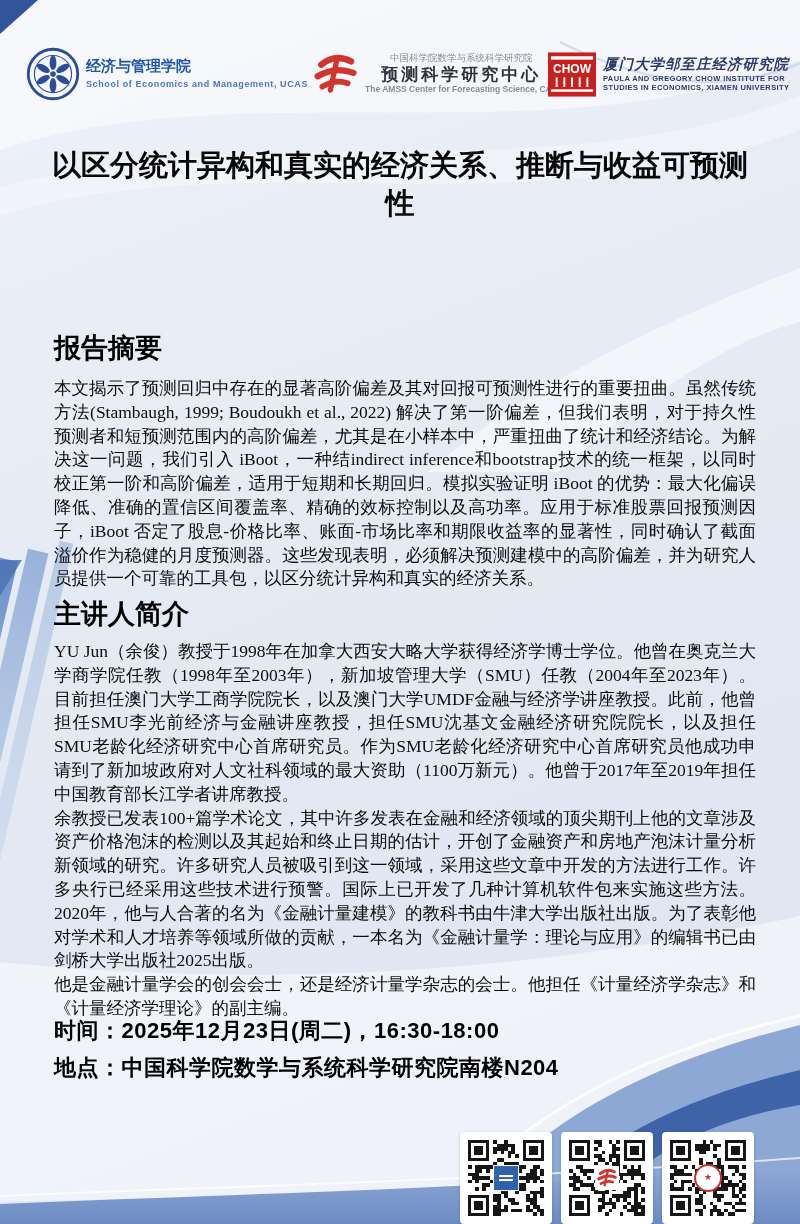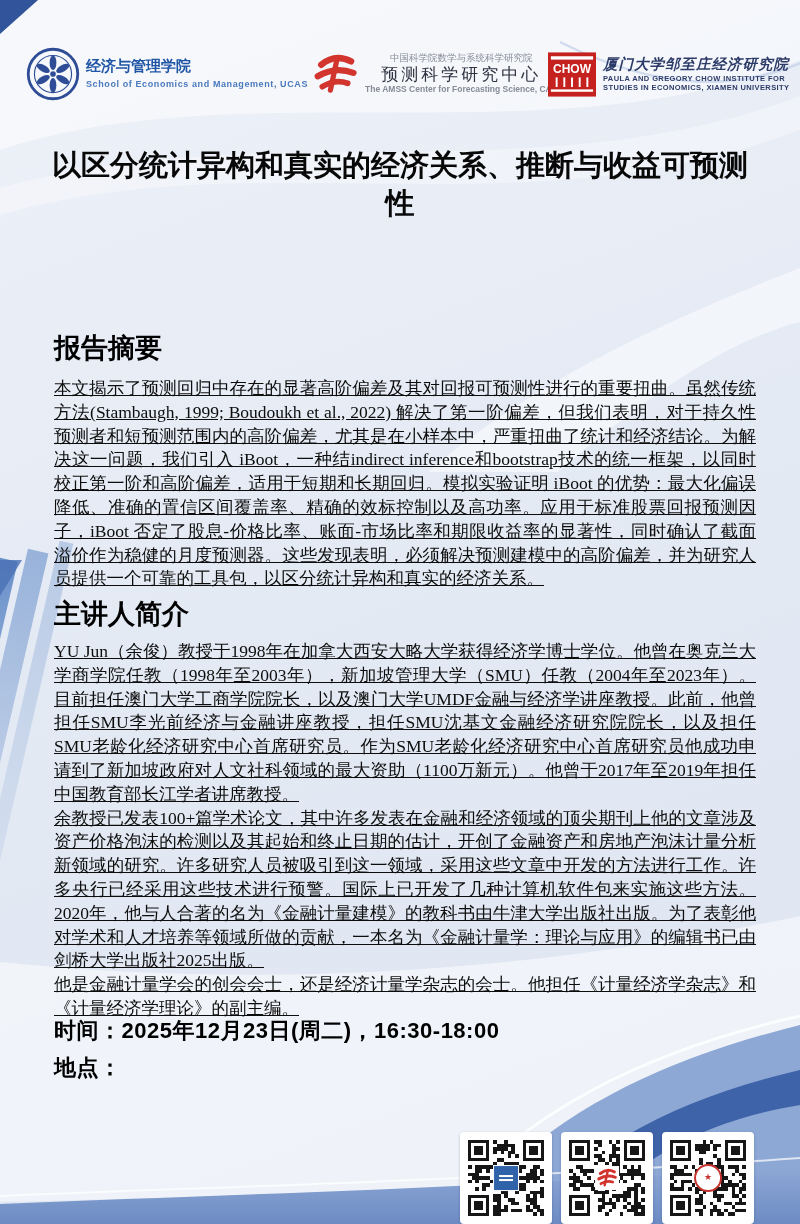--- a/index.html
+++ b/index.html
@@ -19,21 +19,21 @@
   .ucas-top{display:flex;align-items:flex-end;gap:5px;white-space:nowrap;}
   .ucas-cal{font-family:"Liberation Serif","DejaVu Serif",serif;font-style:italic;
     font-weight:700;font-size:25px;color:#222b46;letter-spacing:1px;}
   .ucas-dept{font-size:15px;font-weight:700;color:#1f55a5;padding-bottom:3px;}
   .ucas-en{font-size:9px;font-weight:700;color:#4a79bd;letter-spacing:.6px;margin-top:3px;}
 
   .amss{gap:7px;width:236px;}
   .amss-mark{width:46px;height:46px;flex:0 0 auto;}
   .amss-col{display:flex;flex-direction:column;align-items:center;line-height:1.15;}
   .amss-l1{font-size:9.5px;color:#868b96;white-space:nowrap;}
-  .amss-l2{font-family:"Liberation Serif","DejaVu Serif",serif;font-weight:400;
+  .amss-l2{font-family:"Liberation Serif","DejaVu Serif",serif;font-weight:700;
     font-size:17px;color:#2e3240;letter-spacing:3px;white-space:nowrap;margin:1px 0;}
   .amss-l3{font-size:8.5px;font-weight:700;color:#868b96;white-space:nowrap;}
 
   .chow{gap:7px;width:230px;}
   .chow-mark{width:48px;height:45px;flex:0 0 auto;}
   .chow-col{display:flex;flex-direction:column;line-height:1.2;}
   .chow-cn{font-family:"Liberation Serif","DejaVu Serif",serif;font-style:italic;
     font-weight:700;font-size:14.5px;color:#2c3b68;letter-spacing:1px;white-space:nowrap;}
   .chow-en{font-size:7.5px;font-weight:700;color:#2c3b68;letter-spacing:.4px;white-space:nowrap;}
 
@@ -46,21 +46,21 @@
     font-family:"Liberation Serif","DejaVu Serif",serif;font-weight:700;font-size:25px;color:#000;}
   .affiliation{position:absolute;top:287px;left:0;width:100%;text-align:center;
     font-family:"Liberation Serif","DejaVu Serif",serif;font-size:24px;color:#000;}
 
   
   .sec{position:absolute;left:54px;margin:0;font-size:27px;font-weight:800;color:#000;}
   .abstract-h{top:330px;}
   .bio-h{top:596px;}
   .body-text{position:absolute;left:54px;right:44px;margin:0;
     font-family:"Liberation Serif","DejaVu Serif",serif;font-size:17.5px;
-    line-height:23.8px;text-align:justify;color:#0d0d0d;text-decoration:underline;}
+    line-height:23.8px;text-align:justify;color:#0d0d0d;}
   .abstract-b{top:377px;}
   .bio-b{top:640px;}
   .bio-b p{margin:0;}
 
   
   .details{position:absolute;left:54px;top:1012px;}
   .detail-line{height:37.5px;display:flex;align-items:center;
     font-size:22px;font-weight:800;color:#000;letter-spacing:.5px;}
 
   
@@ -201,20 +201,21 @@
     <p>他是金融计量学会的创会会士，还是经济计量学杂志的会士。他担任《计量经济学杂志》和《计量经济学理论》的副主编。</p>
   </div>
 
   <div class="details">
     <div class="detail-line">
       <span>时间：</span>
       <span>2025年12月23日(周二)，16:30-18:00</span>
     </div>
     <div class="detail-line">
       <span>地点：</span>
+      <span>中国科学院数学与系统科学研究院南楼N204</span>
     </div>
   </div>
 
   <div class="qr-row">
     <div class="qr-card">
       <div class="qr-grid">
         <div class="finder f-tl"></div>
           <div class="finder f-tr"></div>
           <div class="finder f-bl"></div>
       <i style="grid-area:1/8"></i>

